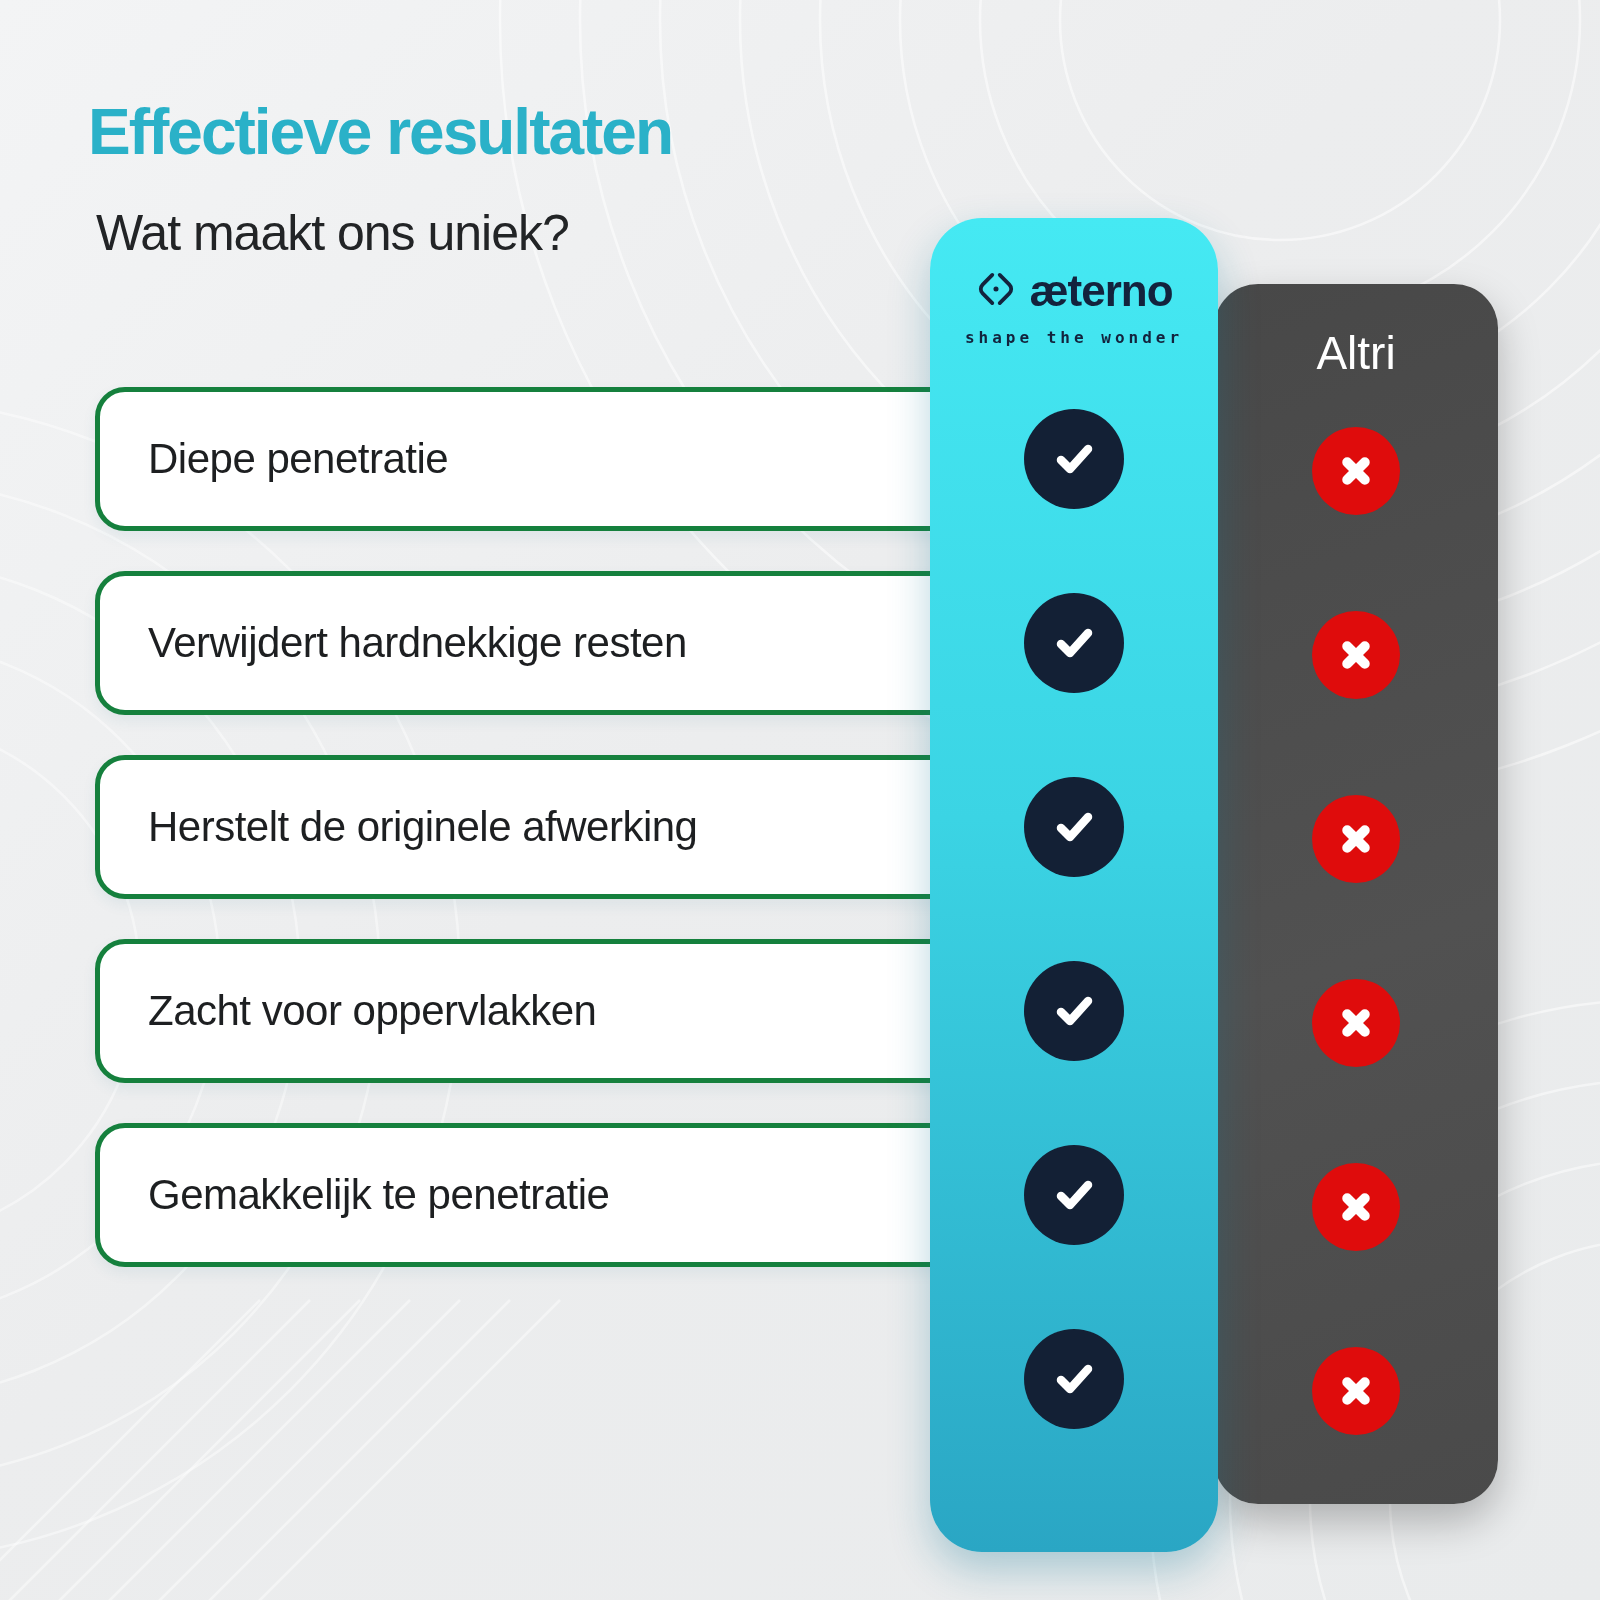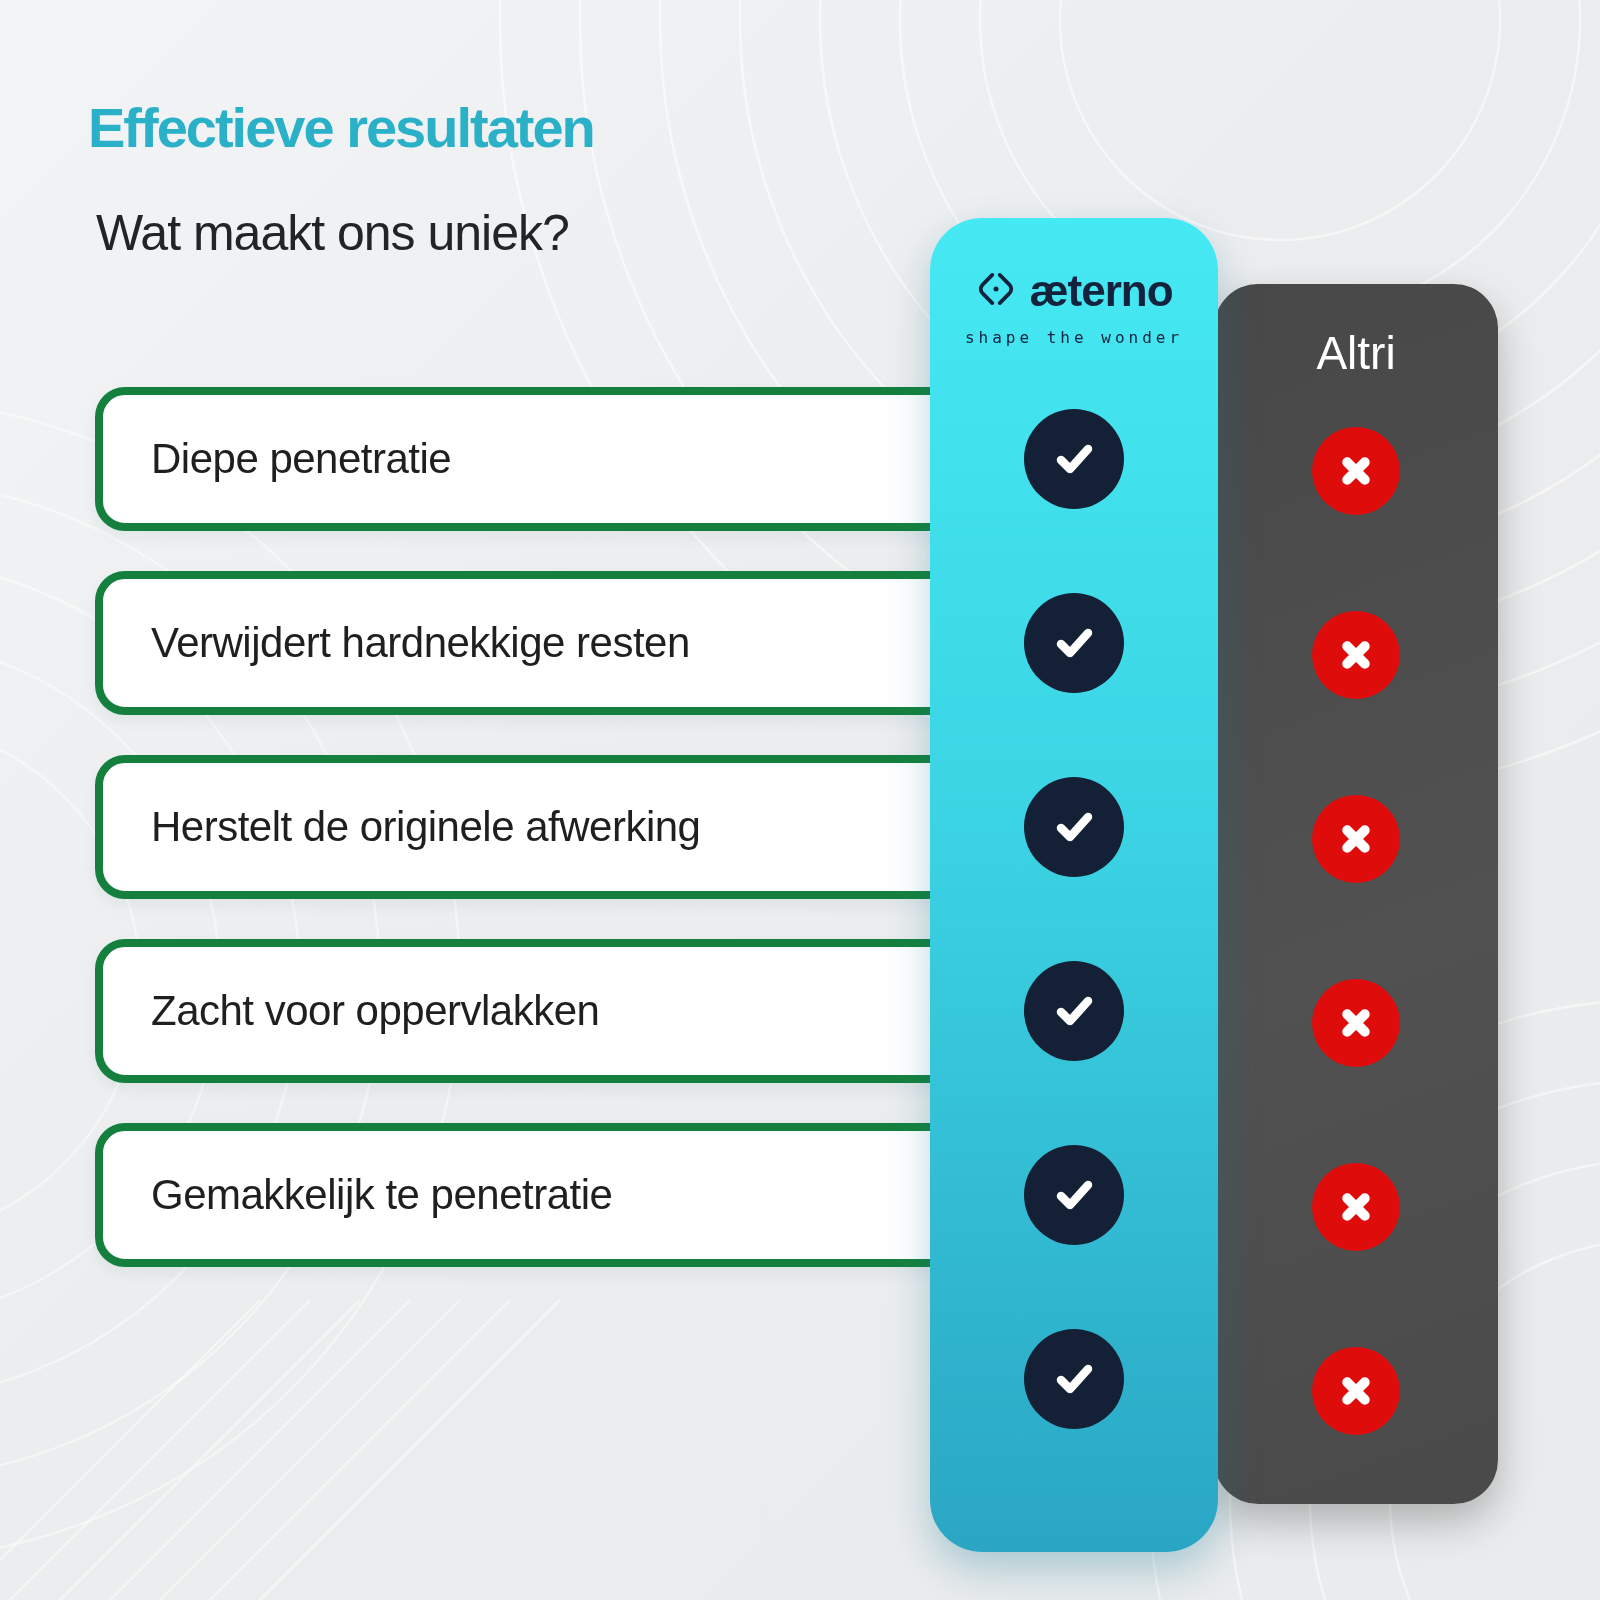--- a/index.html
+++ b/index.html
@@ -7,34 +7,34 @@
     width:1600px;height:1600px;position:relative;overflow:hidden;
     font-family:"Liberation Sans",sans-serif;
     background:linear-gradient(135deg,#f3f4f5 0%,#ecedee 45%,#e9ebec 100%);
   }
   
   .bg-decor{position:absolute;inset:0;z-index:0;pointer-events:none;}
 
   
   .page-title{
     position:absolute;left:88px;top:100px;z-index:4;
-    font-size:56px;font-weight:700;letter-spacing:-2px;
+    font-size:64px;font-weight:700;letter-spacing:-2px;
     color:#2ab1c8;line-height:1;
   }
   .page-subtitle{
     position:absolute;left:96px;top:208px;z-index:4;
     font-size:50px;font-weight:400;letter-spacing:-1px;
     color:#222426;line-height:1;
   }
 
   
   .features{position:absolute;left:95px;top:387px;width:905px;z-index:1;}
   .feature-card{
     box-sizing:border-box;height:144px;margin-bottom:40px;
-    background:#ffffff;border:8px solid #15803d;border-radius:30px;
+    background:#ffffff;border:5px solid #15803d;border-radius:30px;
     display:flex;align-items:center;padding-left:48px;
     box-shadow:0 6px 14px rgba(40,120,140,0.08);
   }
   .feature-label{
     font-size:42px;color:#1d1f21;font-weight:400;letter-spacing:-0.5px;
   }
 
   
   .competitor-panel{
     position:absolute;left:1214px;top:272px;width:284px;height:1220px;z-index:2;
@@ -67,21 +67,21 @@
   .brand-block{
     position:absolute;top:50px;left:0;right:0;
     display:flex;flex-direction:column;align-items:center;
   }
   .brand-row{display:flex;align-items:center;gap:12px;}
   .brand-name{
     font-size:44px;font-weight:700;color:#13233d;letter-spacing:-1px;line-height:1;
   }
   .brand-tagline{
     margin-top:14px;font-family:"DejaVu Sans Mono",monospace;
-    font-size:16px;font-weight:400;letter-spacing:4px;color:#13233d;
+    font-size:16px;font-weight:700;letter-spacing:4px;color:#13233d;
   }
   .check-col{
     display:flex;flex-direction:column;align-items:center;
     padding-top:191px;gap:84px;
   }
   .check-circle{
     width:100px;height:100px;border-radius:50%;
     background:#132035;display:flex;align-items:center;justify-content:center;
     flex:0 0 auto;
   }

